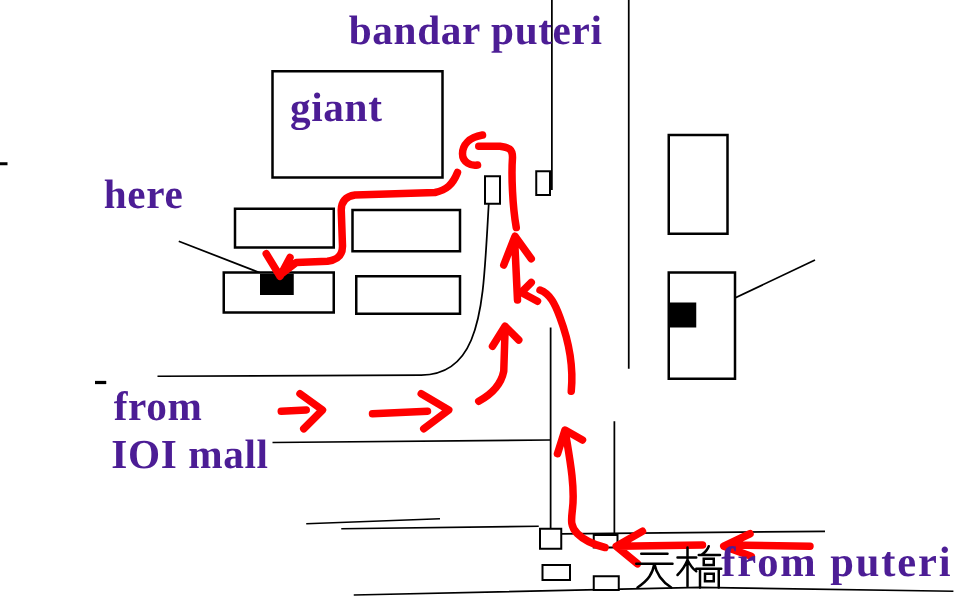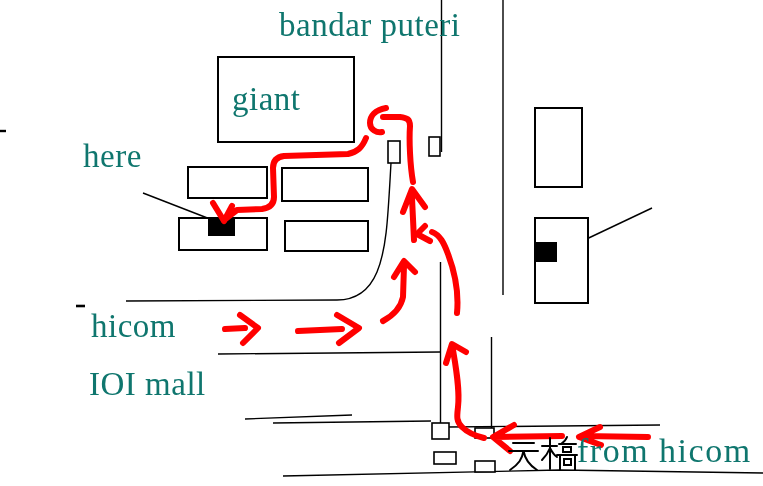--- a/index.html
+++ b/index.html
@@ -1,19 +1,19 @@
 <!DOCTYPE html>
 <html><head>
 <meta charset="utf-8">
 <style>
   html,body{margin:0;padding:0;background:#ffffff;}
   .map{position:relative;width:763px;height:486px;background:#ffffff;overflow:hidden;
        font-family:"Liberation Serif","DejaVu Serif",serif;}
   .map svg{position:absolute;left:0;top:0;}
-  .lbl{position:absolute;font-weight:normal;font-size:33px;line-height:1;color:#0f766e;
+  .lbl{position:absolute;font-weight:bold;font-size:33px;line-height:1;color:#4c1d95;
        white-space:nowrap;letter-spacing:0.5px;}
   .lbl-hicom{font-size:34px;letter-spacing:1.5px;}
   .sr{position:absolute;width:1px;height:1px;overflow:hidden;clip:rect(0 0 0 0);white-space:nowrap;}
 </style>
 </head>
 <body>
 
 <div class="map">
 
   <svg width="763" height="486" viewBox="0 0 763 486">
@@ -70,25 +70,25 @@
     </g>
 
     <g fill="none" stroke-width="2" stroke-linecap="round" stroke="#000000">
       <path d="M513,443 L534,443 M509,451 L538,451 M523.5,451 C522,459 519,464 510,470 M523.5,451 C525,459 529,465 537,470"></path>
       <path d="M550,438 L550,469 M542,446 L557,446 M550,448 C548,453 545,457 542,460 M550,448 C552,452 554,455 557,457 M567,437 C566,440 564,442 561,444 M559,444 L576,444 M563,447 L571,447 L571,452 L563,452 Z M557,455 L577,455 M560,455 L560,470 M575,455 L575,470 M564,459 L571,459 L571,465 L564,465 Z"></path>
     </g>
   </svg>
 
   <div class="lbl" style="left:279px;top:9px;">bandar puteri</div>
 
-  <div class="lbl" style="left:232px;top:83px;">giant</div>
+  <div class="lbl" style="left:232px;top:71px;">giant</div>
 
   <div class="lbl" style="left:56px;top:140px;margin-left:27px;">here</div>
 
 
-  <div class="lbl" style="left:91px;top:310px;">hicom</div>
-  <div class="lbl" style="left:89px;top:368px;">IOI mall</div>
+  <div class="lbl" style="left:91px;top:310px;">from</div>
+  <div class="lbl" style="left:89px;top:348px;">IOI mall</div>
 
   <span class="sr">天橋</span>
 
-  <div class="lbl lbl-hicom" style="left:577px;top:434px;">from hicom</div>
+  <div class="lbl lbl-hicom" style="left:577px;top:434px;">from puteri</div>
 
 </div>
 
 </body></html>

